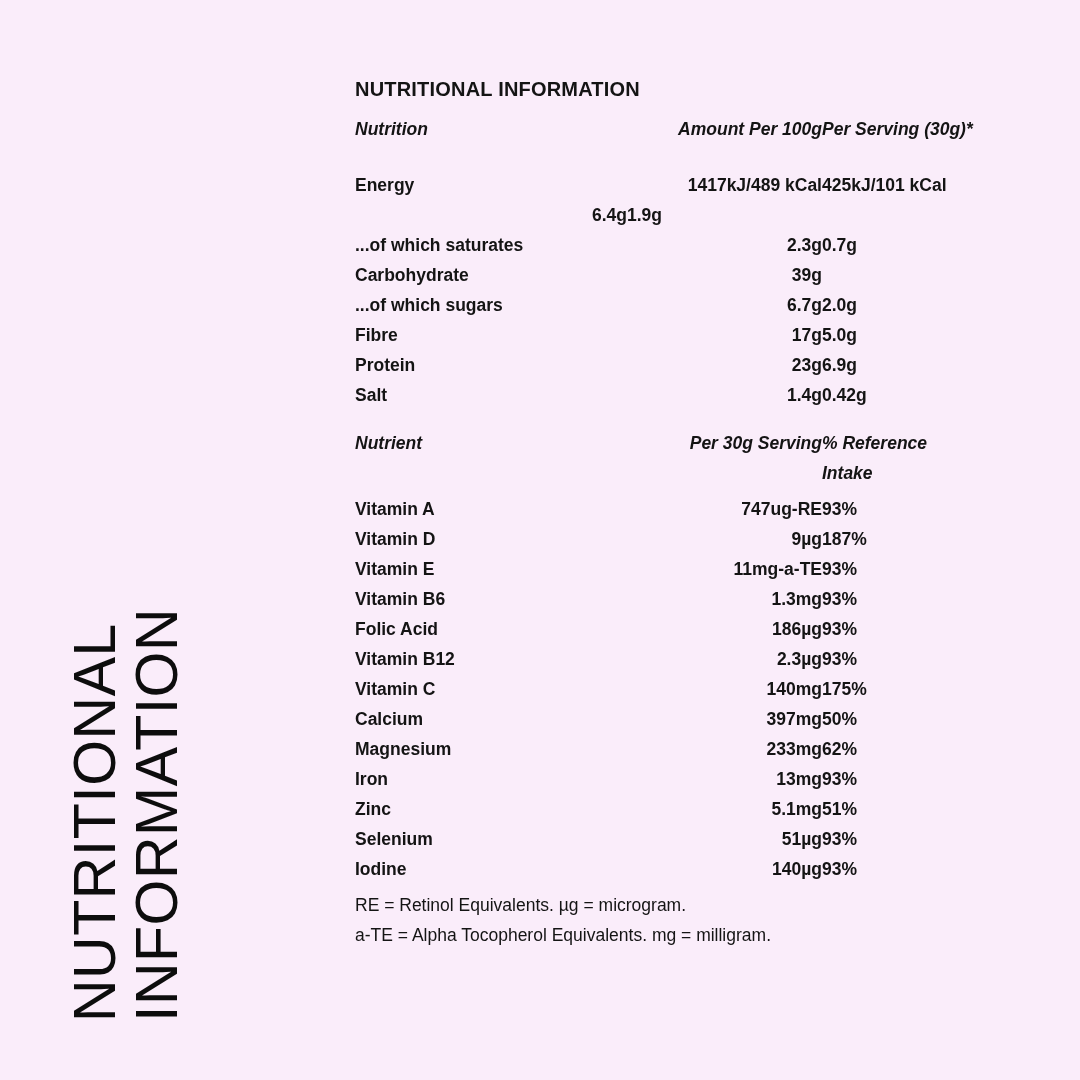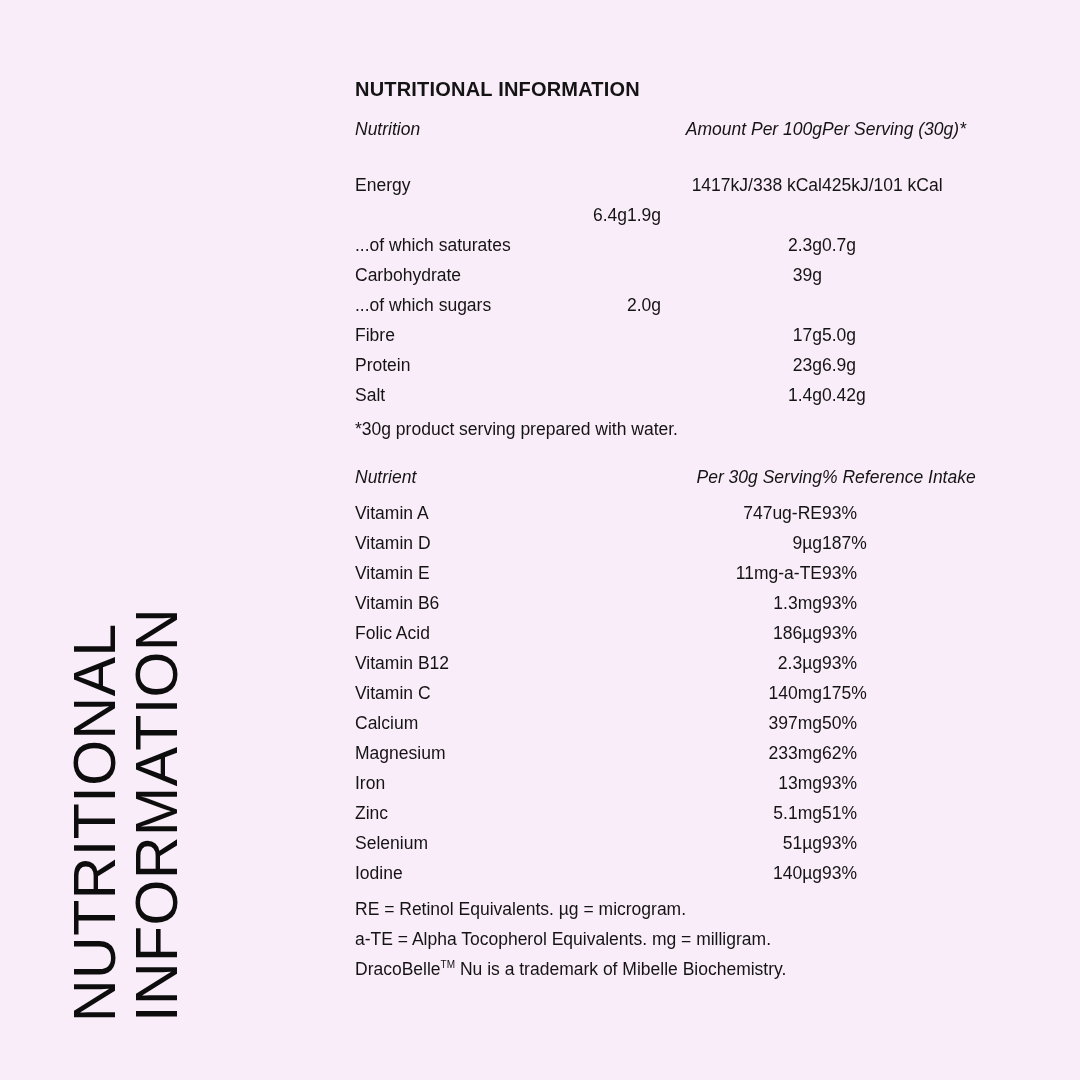--- a/index.html
+++ b/index.html
@@ -31,20 +31,21 @@
     position:absolute;left:345px;top:76px;width:627px;
     font-size:17.5px;line-height:30px;margin-left:10px;
   }
   .panel-title{
     font-weight:700;font-size:20px;line-height:26px;letter-spacing:0.2px;
   }
   .grid-row{
     display:grid;
     grid-template-columns:272px 195px 1fr;
     align-items:baseline;
+    font-weight:bold;
   }
   .grid-row .c-mid{text-align:right;}
   .grid-row .c-right{}
   .thead{font-style:italic;margin-top:12px;}
   .thead2{font-style:italic;margin-top:18px;}
   .tbody{margin-top:26px;}
   .tbody2{margin-top:6px;}
   .footnote{margin-top:4px;}
   .endnotes{margin-top:6px;}
   .endnote{line-height:30px;}
@@ -69,21 +70,21 @@
     <div class="grid-row thead">
       <span class="c-label">Nutrition</span>
       <span class="c-mid">Amount Per 100g</span>
       <span class="c-right">Per Serving (30g)*</span>
     </div>
 
     <div class="tbody">
 
         <div class="grid-row">
           <span class="c-label">Energy</span>
-          <span class="c-mid">1417kJ/338 kCal</span>
+          <span class="c-mid">1417kJ/489 kCal</span>
           <span class="c-right">425kJ/101 kCal</span>
         </div>
 
         <div class="grid-row">
           <span class="c-mid">6.4g</span>
           <span class="c-right">1.9g</span>
         </div>
 
         <div class="grid-row">
           <span class="c-label">...of which saturates</span>
@@ -91,20 +92,21 @@
           <span class="c-right">0.7g</span>
         </div>
 
         <div class="grid-row">
           <span class="c-label">Carbohydrate</span>
           <span class="c-mid">39g</span>
         </div>
 
         <div class="grid-row">
           <span class="c-label">...of which sugars</span>
+          <span class="c-mid">6.7g</span>
           <span class="c-right">2.0g</span>
         </div>
 
         <div class="grid-row">
           <span class="c-label">Fibre</span>
           <span class="c-mid">17g</span>
           <span class="c-right">5.0g</span>
         </div>
 
         <div class="grid-row">
@@ -113,21 +115,20 @@
           <span class="c-right">6.9g</span>
         </div>
 
         <div class="grid-row">
           <span class="c-label">Salt</span>
           <span class="c-mid">1.4g</span>
           <span class="c-right">0.42g</span>
         </div>
       </div>
 
-    <div class="footnote">*30g product serving prepared with water.</div>
 
     <div class="grid-row thead2">
       <span class="c-label">Nutrient</span>
       <span class="c-mid">Per 30g Serving</span>
       <span class="c-right">% Reference Intake</span>
     </div>
 
     <div class="tbody2">
 
         <div class="grid-row">
@@ -206,17 +207,16 @@
         <div class="grid-row">
           <span class="c-label">Iodine</span>
           <span class="c-mid">140µg</span>
           <span class="c-right">93%</span>
         </div>
       </div>
 
     <div class="endnotes">
       <div class="endnote">RE = Retinol Equivalents. µg = microgram.</div>
       <div class="endnote">a-TE = Alpha Tocopherol Equivalents. mg = milligram.</div>
-      <div class="endnote"><span>DracoBelle</span><sup class="tm">TM</sup><span> Nu is a trademark of Mibelle Biochemistry.</span></div>
     </div>
 
   </div>
 </div>
 
 </body></html>

